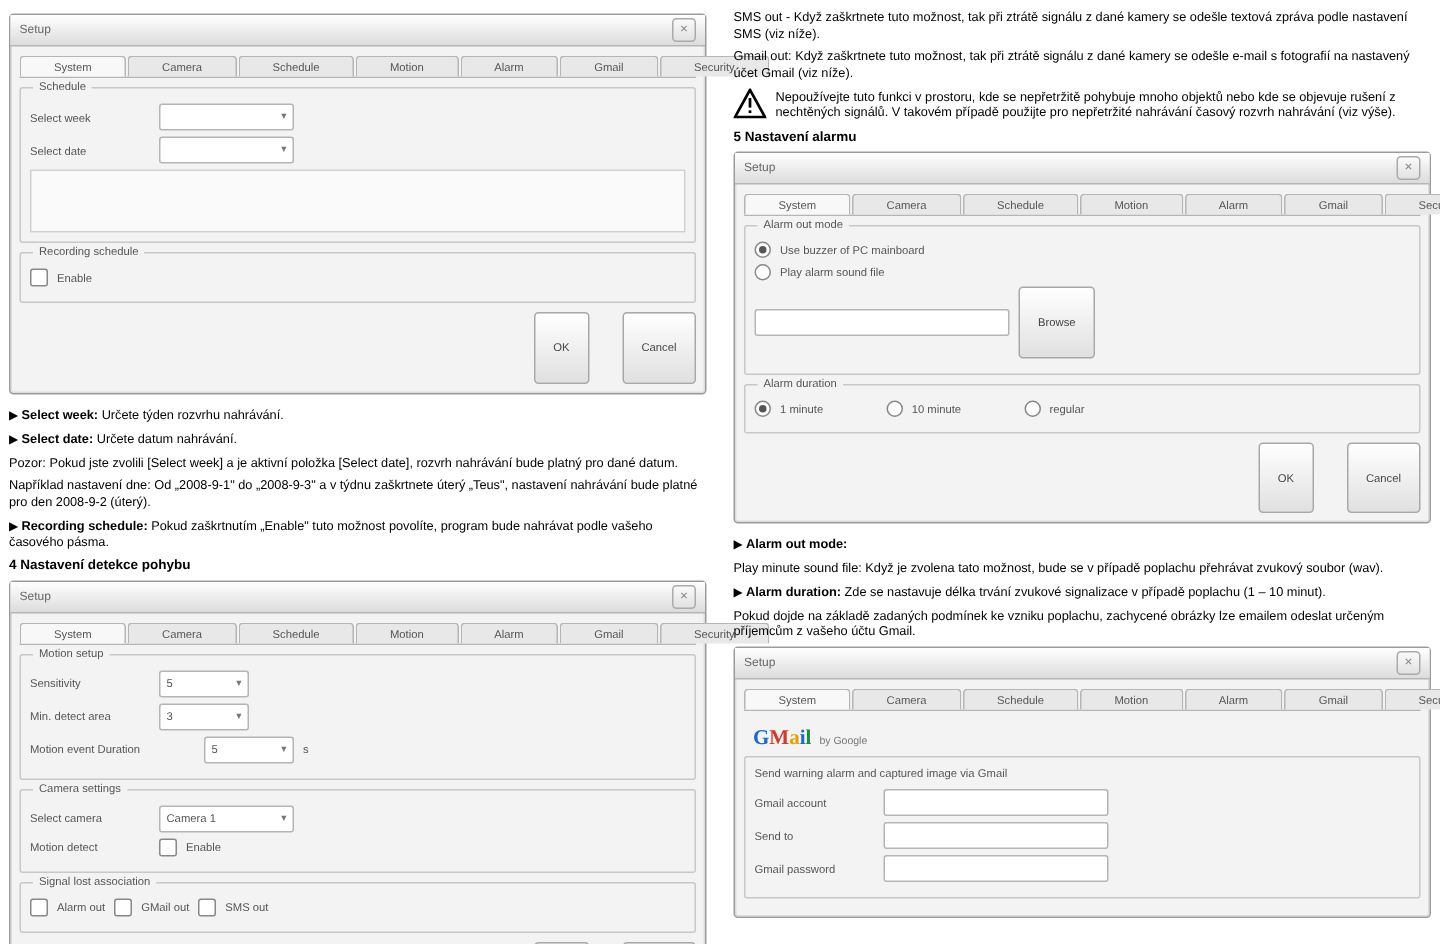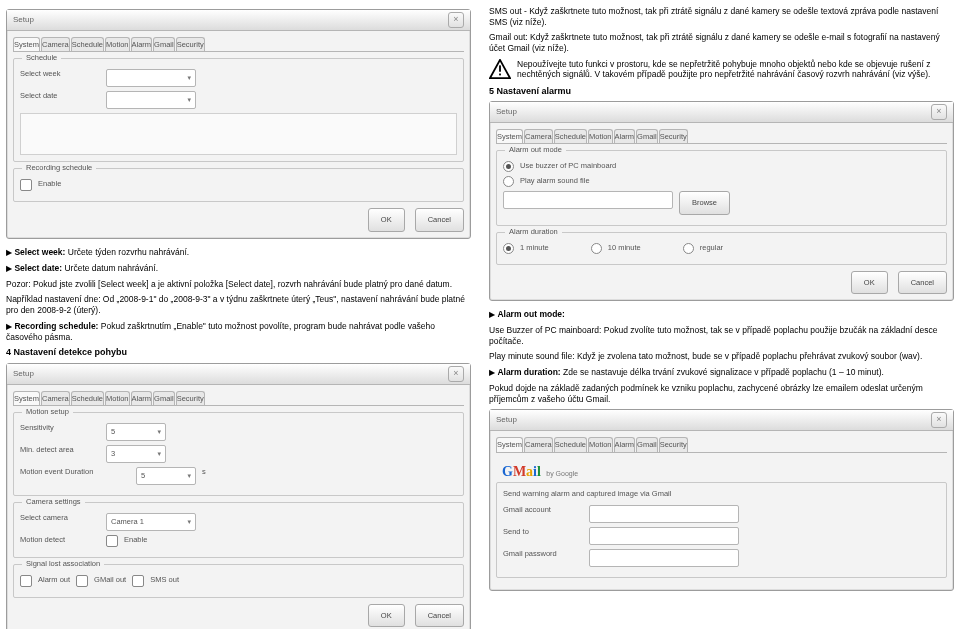--- a/index.html
+++ b/index.html
@@ -6,30 +6,30 @@
   .page{display:flex;gap:18px;padding:6px 6px}
   .col{flex:1;min-width:0}
   .h{font-weight:700;font-size:9px;margin:2px 0 4px}
   .para{margin:0 0 5px}
   .tri::before{content:"▶ ";font-size:8px}
   b{font-weight:700}
   .dialog{background:#f3f3f3;border:1px solid #9c9c9c;border-radius:3px;margin:3px 0 8px;box-shadow:0 0 0 1px #ddd inset}
   .dlg-bar{background:linear-gradient(#fff,#dcdcdc);border-bottom:1px solid #b5b5b5;padding:2px 6px;font-size:8px;display:flex;justify-content:space-between;align-items:center;color:#666}
   .dlg-body{padding:6px}
   .tabs{display:flex;border-bottom:1px solid #b5b5b5;margin-bottom:6px;font-size:7.5px}
-  .tab{padding:2px 0;border:1px solid #b5b5b5;border-bottom:none;background:#e8e8e8;margin-right:1px;border-radius:3px 3px 0 0;color:#555}
+  .tab{padding:2px 22px;border:1px solid #b5b5b5;border-bottom:none;background:#e8e8e8;margin-right:1px;border-radius:3px 3px 0 0;color:#555}
   .tab:first-child{background:#f8f8f8}
   .group{border:1px solid #c8c8c8;border-radius:2px;padding:6px;margin-bottom:6px;position:relative}
   .group-title{position:absolute;top:-6px;left:8px;background:#f3f3f3;padding:0 4px;font-size:7.5px;color:#555}
-  .row{display:flex;gap:6px;margin:4px 0;font-size:7.5px;color:#555}
+  .row{display:flex;align-items:center;gap:6px;margin:4px 0;font-size:7.5px;color:#555}
   .lbl{min-width:80px}
   .sel,.inp{border:1px solid #b5b5b5;background:#fff;padding:1px 4px;font-size:7.5px;min-width:50px;height:14px;display:inline-flex;align-items:center;border-radius:2px}
   .sel::after{content:"▾";margin-left:auto;color:#777;font-size:7px}
-  .btn{border:1px solid #a8a8a8;background:linear-gradient(#fff,#e0e0e0);padding:6px 12px;border-radius:3px;font-size:7.5px;color:#444;display:inline-block}
-  .btns{display:flex;justify-content:flex-end;gap:10px;margin-top:4px}
+  .btn{border:1px solid #a8a8a8;background:linear-gradient(#fff,#e0e0e0);padding:18px 12px;border-radius:3px;font-size:7.5px;color:#444;display:inline-block}
+  .btns{display:flex;justify-content:flex-end;gap:22px;margin-top:4px}
   .cb{display:inline-block;width:10px;height:10px;border:1px solid #888;background:#fff;border-radius:2px;vertical-align:middle}
   .rb{display:inline-block;width:9px;height:9px;border:1px solid #888;border-radius:50%;background:#fff;vertical-align:middle}
   .rb.on::after{content:"";display:block;width:5px;height:5px;background:#555;border-radius:50%;margin:2px}
   .warn{display:flex;align-items:flex-start;gap:6px;margin:4px 0 6px}
   .warn-icon{width:22px;height:20px;flex-shrink:0}
   .x{display:inline-block;width:14px;height:14px;border:1px solid #aaa;border-radius:3px;text-align:center;line-height:12px;font-size:9px;color:#888}
   .gmail-logo{font-family:Georgia,serif;font-weight:700;font-size:14px}
   .gmail-logo .b{color:#1a67d2}.gmail-logo .r{color:#d23a2a}.gmail-logo .y{color:#e8a200}.gmail-logo .g{color:#1a8f3b}
 </style>
 </head>
@@ -206,21 +206,20 @@
           </div>
         </div>
         <div class="btns">
             <span class="btn">OK</span>
             <span class="btn">Cancel</span>
           </div>
       </div>
     </div>
 
     <p class="para tri"><b>Alarm out mode:</b></p>
-    <p class="para">Use Buzzer of PC mainboard: Pokud zvolíte tuto možnost, tak se v případě poplachu použije bzučák na základní desce počítače.</p>
     <p class="para">Play minute sound file: Když je zvolena tato možnost, bude se v případě poplachu přehrávat zvukový soubor (wav).</p>
     <p class="para tri"><b>Alarm duration:</b><span> Zde se nastavuje délka trvání zvukové signalizace v případě poplachu (1 – 10 minut).</span></p>
 
     <p class="para">Pokud dojde na základě zadaných podmínek ke vzniku poplachu, zachycené obrázky lze emailem odeslat určeným příjemcům z vašeho účtu Gmail.</p>
 
     <div class="dialog">
       <div class="dlg-bar">
           <span>Setup</span>
           <span class="x">×</span>
         </div>

